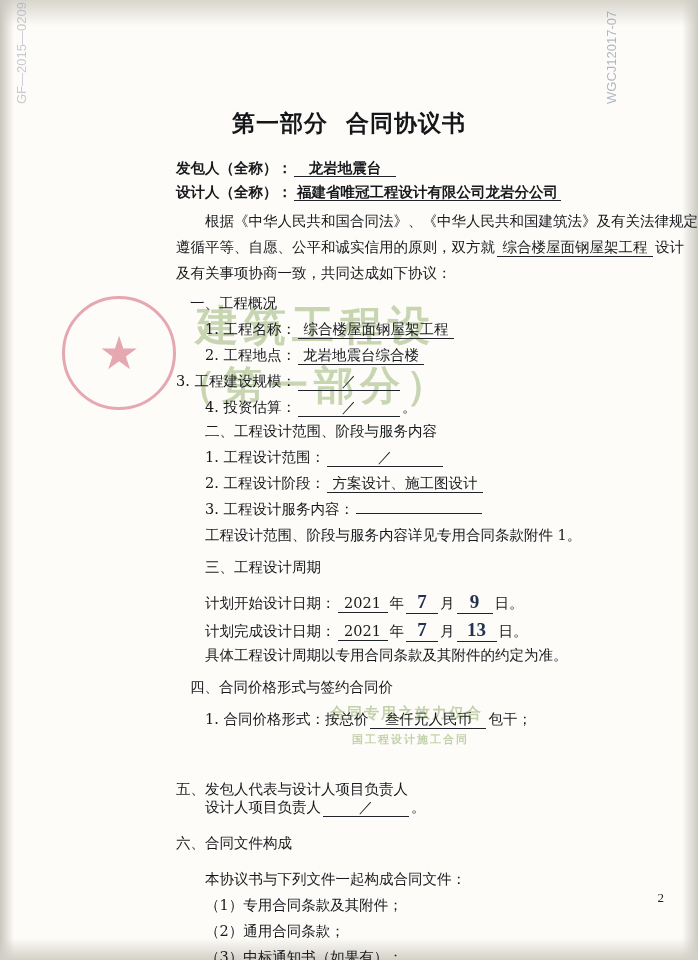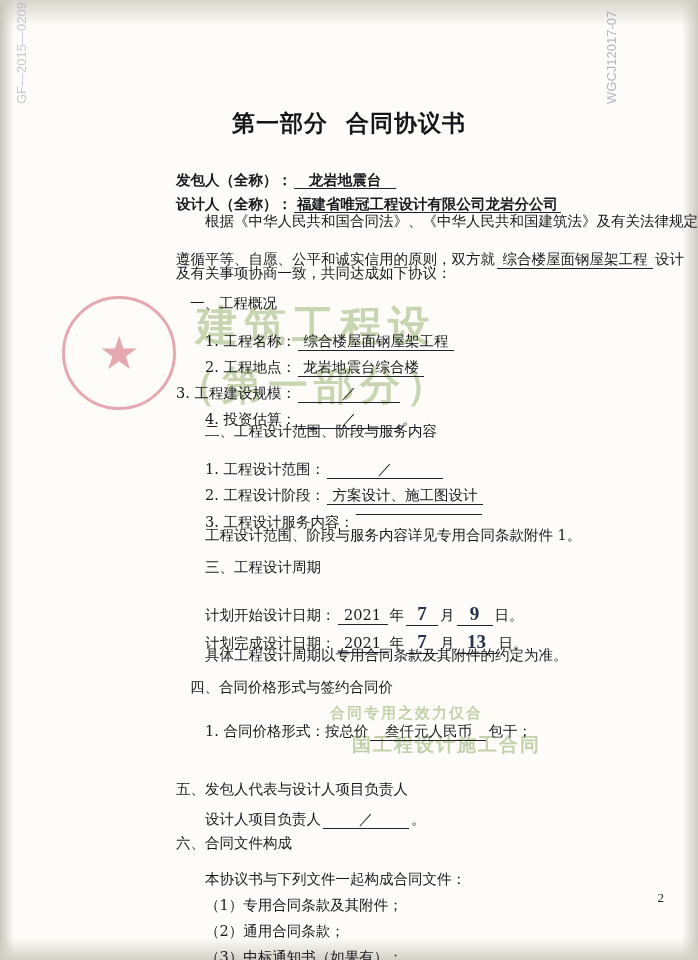--- a/index.html
+++ b/index.html
@@ -102,21 +102,21 @@
     color: #17191d;
     white-space: nowrap;
     line-height: 1.1;
   }
   .b { font-weight: bold; }
   .fill {
     display: inline-block;
     border-bottom: 1px solid #20242a;
     text-align: center;
     padding: 0 3px;
-    margin: 12px 2px;
+    margin: 0 2px;
   }
   .handwrite-num {
     font-family: "Liberation Serif", serif;
     font-size: 19px;
     color: #24324d;
     font-weight: bold;
   }
   .pgnum {
     position: absolute;
     right: 34px;
@@ -167,21 +167,21 @@
     letter-spacing: 6px;
   }
   .wm-small1 {
     left: 330px; top: 704px;
     font-size: 15px;
     letter-spacing: 2px;
     opacity: .33;
   }
   .wm-small2 {
     left: 352px; top: 732px;
-    font-size: 19px;
+    font-size: 11px;
     letter-spacing: 2px;
     opacity: .33;
   }
 </style>
 </head>
 <body>
 
 <div class="page">
 
   <div class="scan-edge-top"></div>

